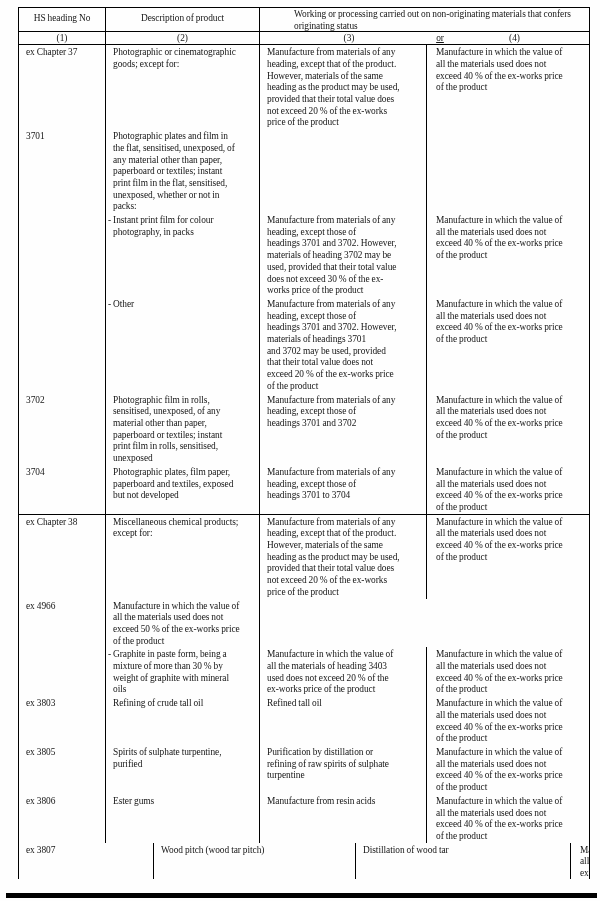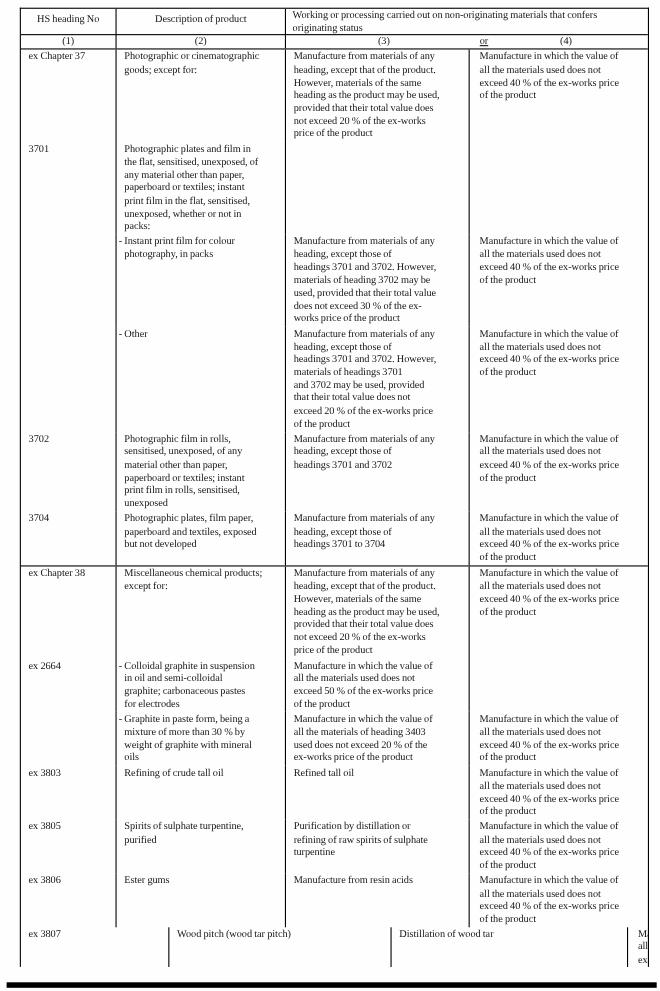--- a/index.html
+++ b/index.html
@@ -30,21 +30,21 @@
   }
   .bl{border-left:1px solid #000;}
   
   .hrow1{
     display:grid;grid-template-columns:86px 154px 1fr;
     border-bottom:1px solid #000;
     min-height:23px;
   }
   .hcenter{text-align:center;padding-top:5px;}
   .hc34{padding:1px 4px 0 6px;}
-  .hc34 span{display:block;}
+  .hc34 span{display:block;margin-left:28px;}
   .hrow2{
     display:grid;grid-template-columns:86px 154px 1fr;
     border-bottom:1px solid #000;
     height:13px;
   }
   .hnum{text-align:center;padding-top:0.5px;}
   .hnum34{position:relative;}
   .hnum34 span{position:absolute;top:0.5px;text-align:center;}
   .n3{left:0;width:178px;}
   .orx{left:160px;width:40px;text-decoration:underline;}
@@ -200,25 +200,21 @@
 heading as the product may be used,
 provided that their total value does
 not exceed 20 % of the ex-works
 price of the product</div>
             <div class="cell c4">Manufacture in which the value of
 all the materials used does not
 exceed 40 % of the ex-works price
 of the product</div>
           </div>
           <div class="band">
-            <div class="cell c1">ex 2664</div>
-            <div class="cell c2 hang">- Colloidal graphite in suspension
-in oil and semi-colloidal
-graphite; carbonaceous pastes
-for electrodes</div>
+            <div class="cell c1">ex 4966</div>
             <div class="cell c3">Manufacture in which the value of
 all the materials used does not
 exceed 50 % of the ex-works price
 of the product</div>
             <div class="cell c4"></div>
           </div>
           <div class="band">
             <div class="cell c1"></div>
             <div class="cell c2 hang">- Graphite in paste form, being a
 mixture of more than 30 % by

